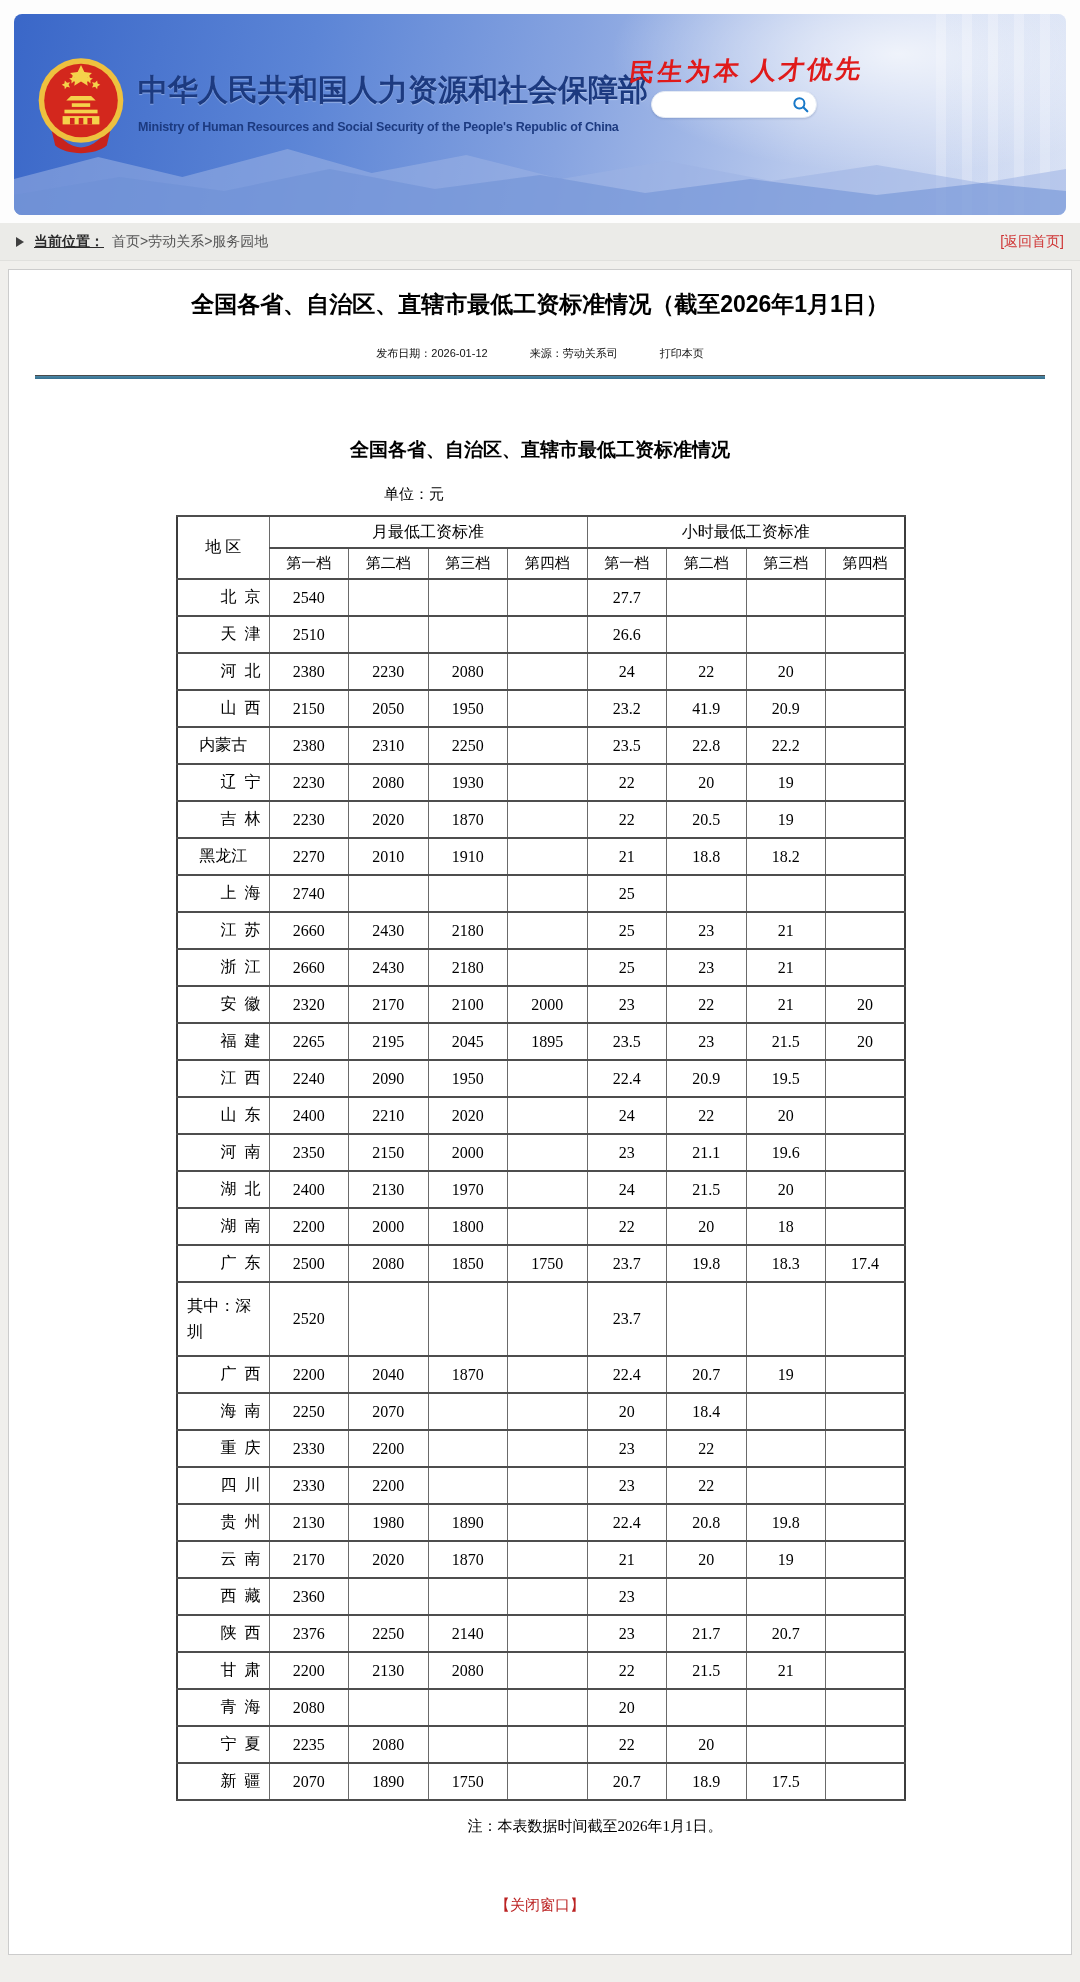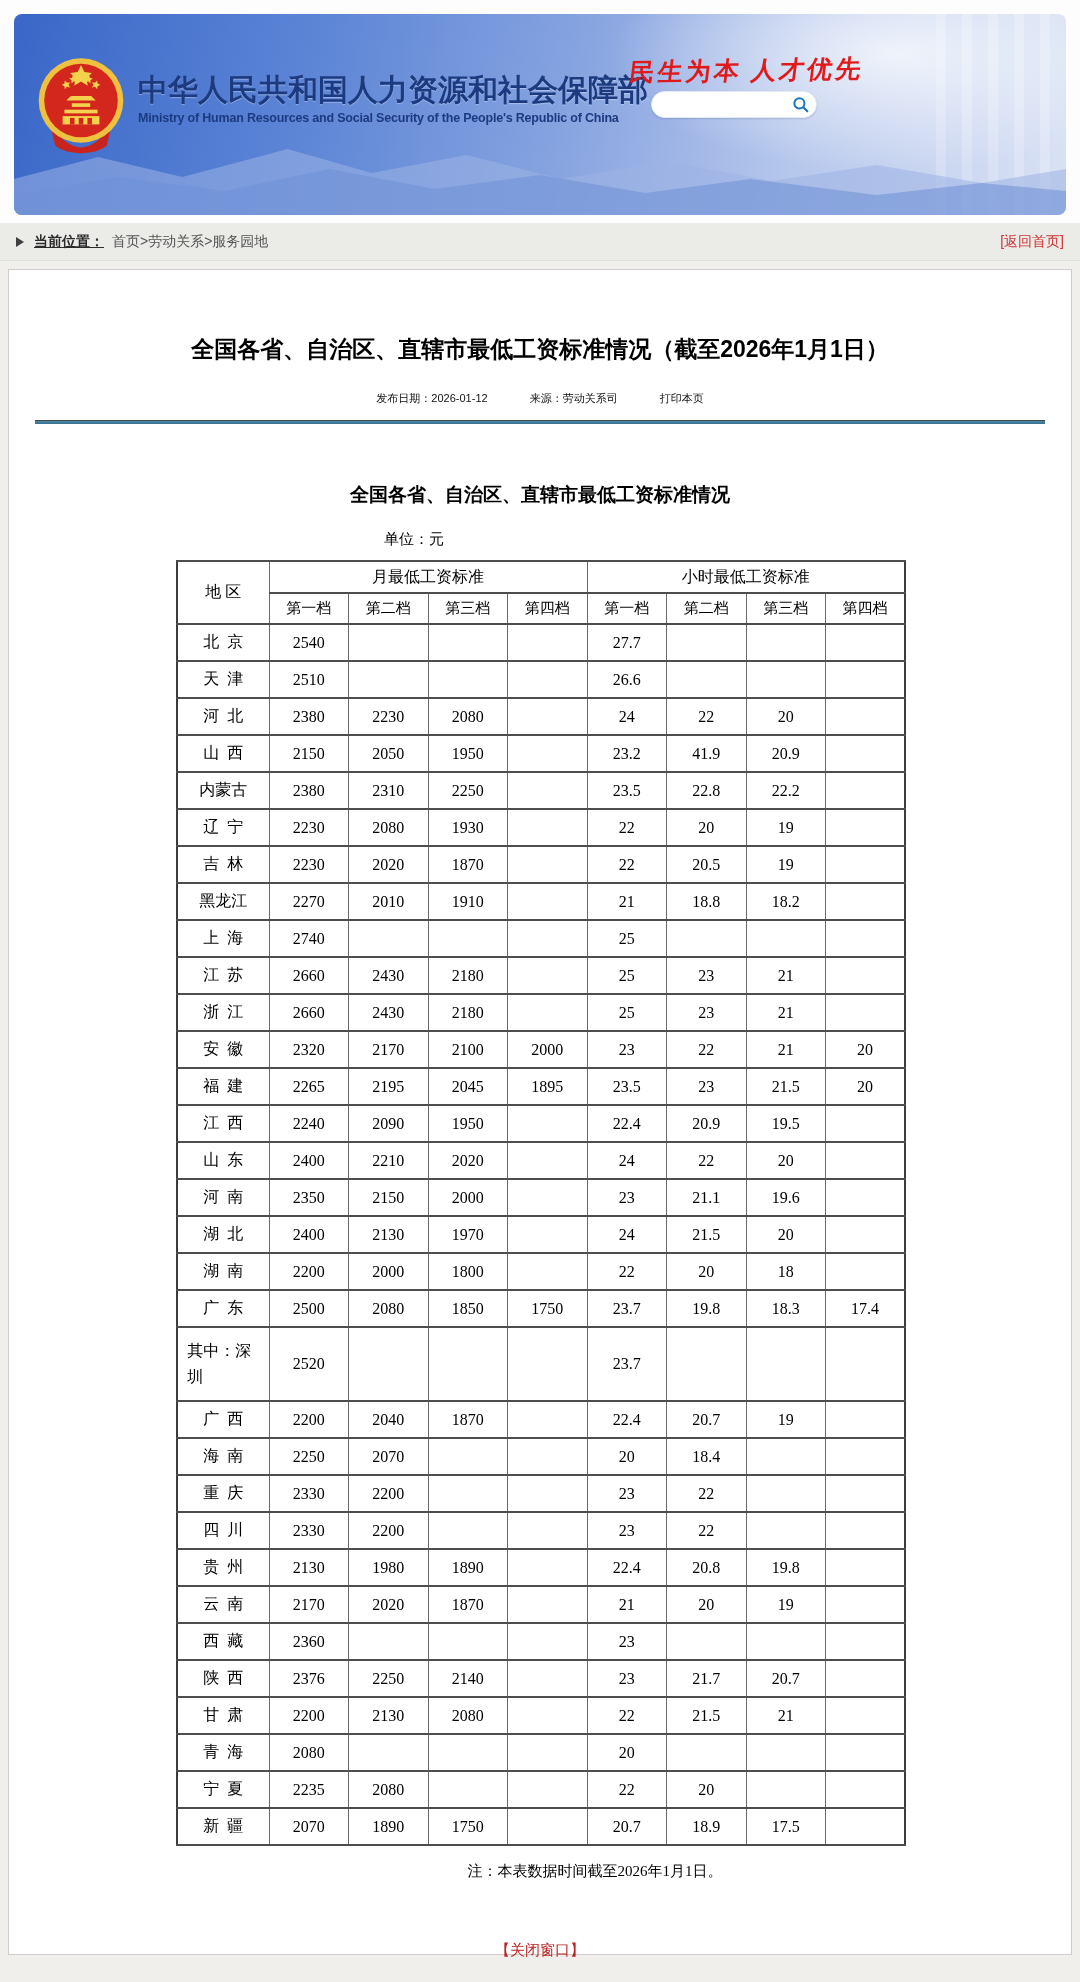--- a/index.html
+++ b/index.html
@@ -25,21 +25,21 @@
     background:repeating-linear-gradient(90deg, rgba(255,255,255,.55) 0 10px, rgba(200,215,240,.25) 10px 26px);
   }
   .banner svg.mountains { position:absolute; left:0; bottom:0; width:100%; height:78px; }
   .emblem { position:absolute; left:21px; top:40px; width:92px; height:104px; }
   .ministry { position:absolute; left:124px; top:56px; width:520px; }
   .ministry .cn {
     font-size:30px; font-weight:bold; color:#1c3a80; letter-spacing:0px; white-space:nowrap;
     text-shadow:0 1px 1px rgba(255,255,255,.35);
   }
   .ministry .en {
-    font-size:12.5px; font-weight:bold; color:#1c3a80; letter-spacing:-0.2px; white-space:nowrap;
+    margin-top:9px; font-size:12.5px; font-weight:bold; color:#1c3a80; letter-spacing:-0.2px; white-space:nowrap;
   }
   .slogan {
     position:absolute; left:616px; top:40px; width:230px;
     font-size:25px; font-weight:bold; color:#e01a1a;
     transform:skewX(-8deg) rotate(-1deg); letter-spacing:3px; white-space:nowrap;
     font-family:"Liberation Serif","DejaVu Serif",serif;
   }
   .search-box {
     position:absolute; left:637px; top:77px; width:166px; height:27px;
     background:#fff; border-radius:14px; border:1px solid #e4eaf4;
@@ -62,21 +62,21 @@
   }
   .crumb-bar .lbl { font-weight:bold; color:#2b2b2b; margin-right:8px;text-decoration:underline; }
   .crumb-bar .path { color:#555; cursor:pointer; }
   .crumb-bar .home { margin-left:auto; color:#cf3333; cursor:pointer; }
   
   .card {
     position:absolute; top:269px; left:8px; width:1064px; height:1686px;
     background:#fff; border:1px solid #cccccc;
   }
   .art-title {
-    margin-top:64px; text-align:center; font-size:23px; font-weight:bold; color:#000;
+    margin-top:19px; text-align:center; font-size:23px; font-weight:bold; color:#000;
   }
   .art-meta {
     margin-top:26px; text-align:center; font-size:11px; color:#111;
   }
   .art-meta .gap { display:inline-block; width:42px; }
   .art-meta .print { cursor:pointer; }
   .divider {
     margin:14px 26px 0 26px; height:4px;
     border-top:1px solid #4a4a4a;
     background:linear-gradient(#4c87a6,#35708f);
@@ -91,21 +91,21 @@
   table.wage th, table.wage td {
     border-left:1px solid #6a6a6a; border-right:1px solid #6a6a6a;
     border-top:2px solid #4d4d4d; border-bottom:2px solid #4d4d4d;
     text-align:center; vertical-align:middle; font-weight:normal; padding:0;
   }
   table.wage { border:2px solid #3c3c3c; }
   thead tr.h1 th { height:32px; font-size:16px; }
   thead tr.h2 th { height:31px; font-size:15px; }
   tbody td { height:37px; font-size:16px; }
   tbody tr.tall td { height:74px; }
-  td.region.sp2 { letter-spacing:0.5em; text-indent:0.5em; }
+  td.region.sp2 { letter-spacing:0.5em; text-indent:0.5em;text-align:right; }
   td.region .wrapnarrow { display:inline-block; width:72px; line-height:1.65; text-align:left; text-indent:0; }
   .note { text-align:center; margin-top:16px; font-size:15px; color:#000;
           font-family:"Liberation Serif","DejaVu Serif",serif; padding-left:110px; }
   .close-link { text-align:center; margin-top:60px; font-size:15px; }
   .close-link span { color:#bb2222; cursor:pointer; }
 </style>
 </head>
 <body>
 
 <div class="top-white"></div>

